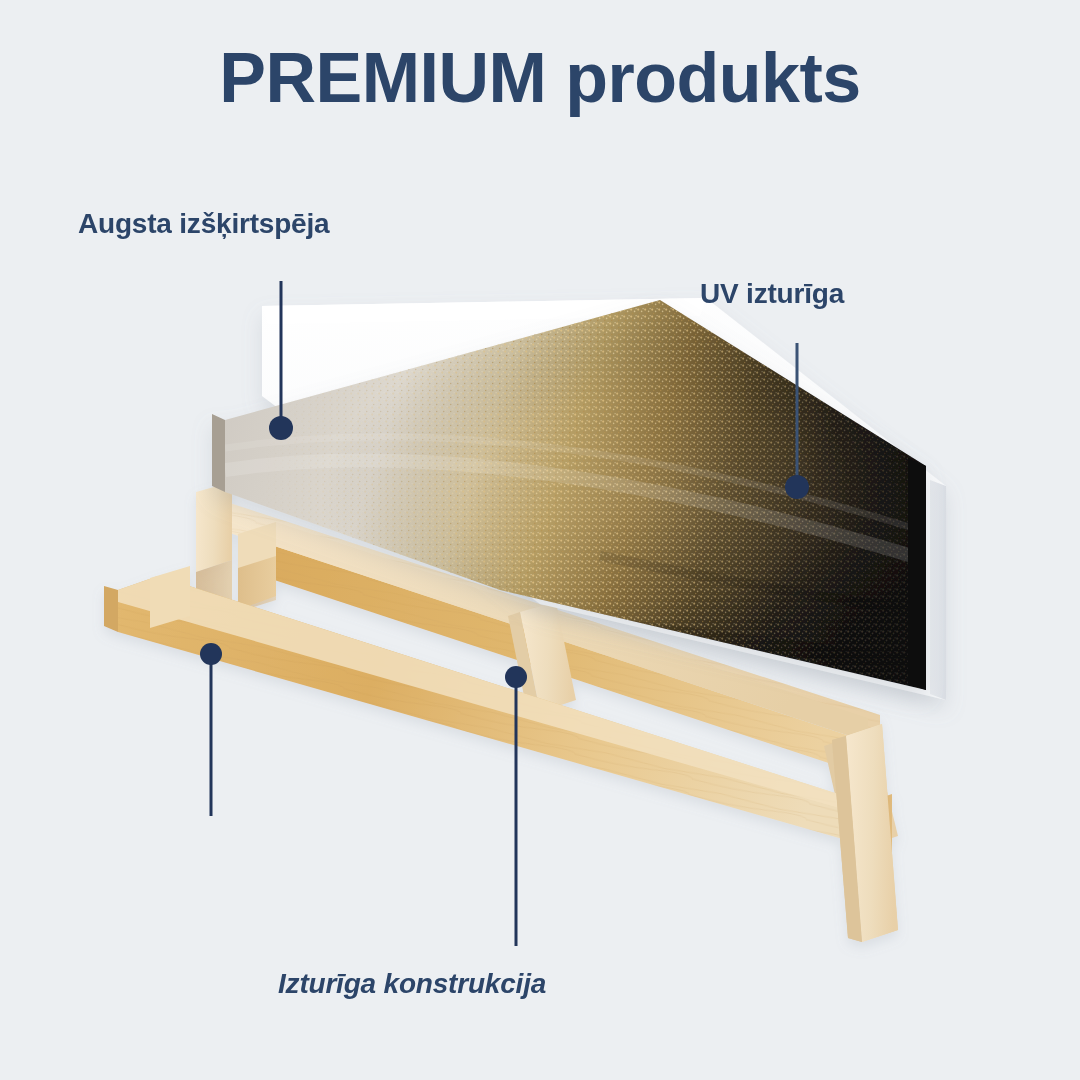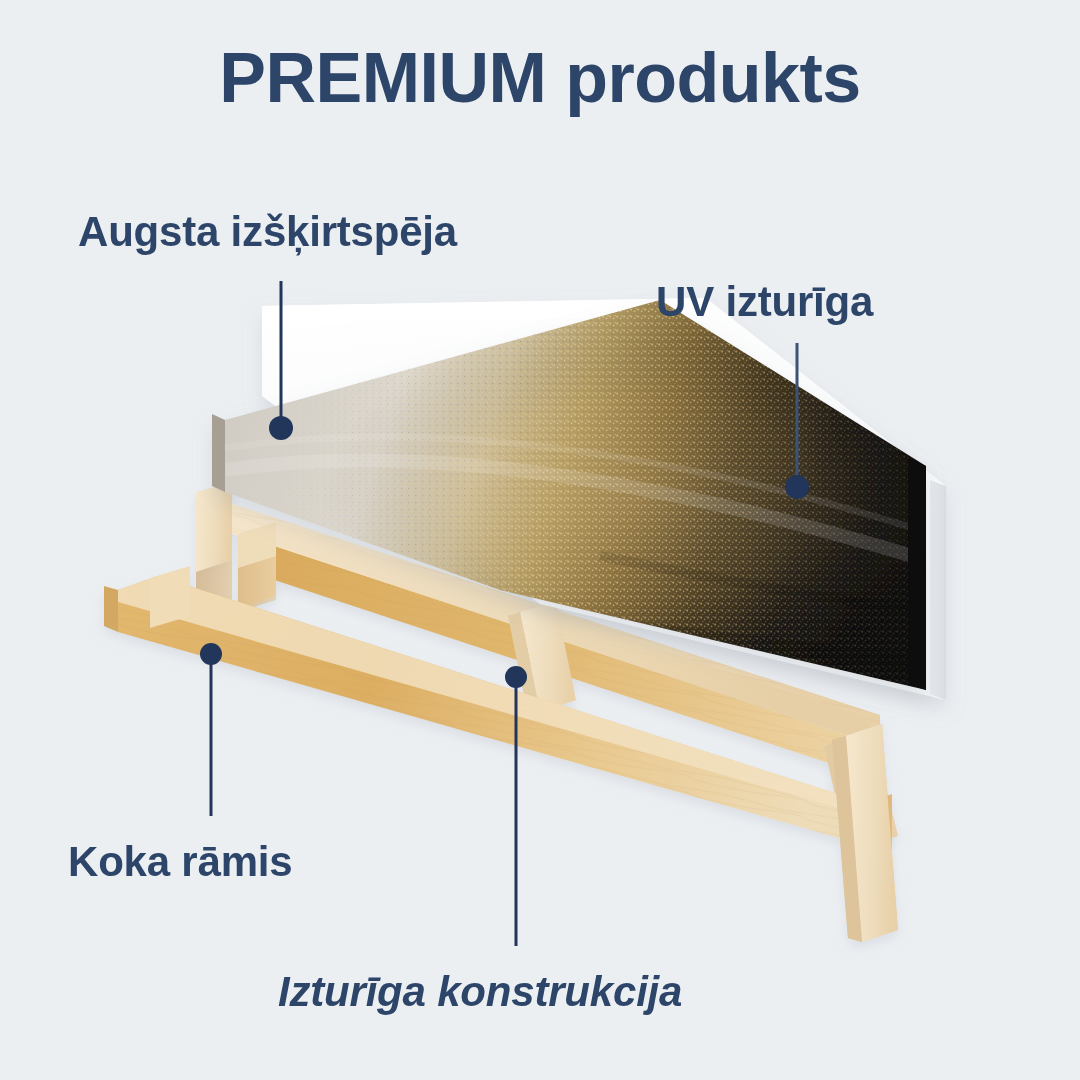--- a/index.html
+++ b/index.html
@@ -33,26 +33,26 @@
     color: #2c4569;
     white-space: nowrap;
   }
   #title .pre { font-weight: 700; }
 
   
   .callout {
     position: absolute;
     color: #2c4569;
     font-weight: 700;
-    font-size: 42px;
+    font-size: 28px;
     letter-spacing: -0.2px;
     white-space: nowrap;
   }
   #label-resolution { left: 78px;  top: 208px; }
-  #label-uv         { left: 656px; top: 278px; }
+  #label-uv         { left: 700px; top: 278px; }
   #label-frame      { left: 68px;  top: 838px; }
   #label-construct  { left: 278px; top: 968px; font-style: italic; }
 
   
   #artwork {
     position: absolute;
     left: 0;
     top: 0;
     width: 1080px;
     height: 1080px;
@@ -279,17 +279,16 @@
   </svg>
 
   <div id="title">
     <span class="pre">PREMIUM</span><span> produkts</span>
   </div>
 
   <div class="callout" id="label-resolution">Augsta izšķirtspēja</div>
 
   <div class="callout" id="label-uv">UV izturīga</div>
 
-  <div class="callout" id="label-frame">Koka rāmis</div>
 
   <div class="callout" id="label-construct">Izturīga konstrukcija</div>
 
 </div>
 
 </body></html>

